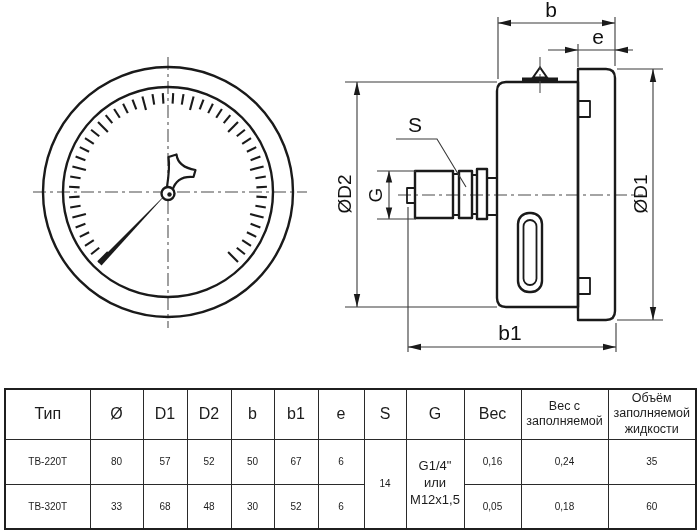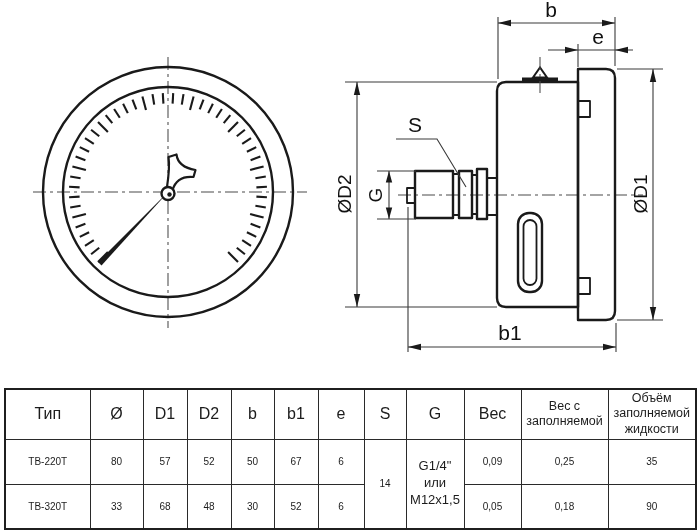--- a/index.html
+++ b/index.html
@@ -220,31 +220,31 @@
       <td class="c-val">80</td>
       <td class="c-val">57</td>
       <td class="c-val">52</td>
       <td class="c-val">50</td>
       <td class="c-val">67</td>
       <td class="c-val">6</td>
       <td class="c-val" rowspan="2">14</td>
       <td class="pre" rowspan="2">G1/4"
 или
 M12x1,5</td>
-      <td class="c-val">0,09</td>
-      <td class="c-val">0,25</td>
+      <td class="c-val">0,16</td>
+      <td class="c-val">0,24</td>
       <td class="c-val">35</td>
     </tr>
     <tr class="row">
       <td class="c-val">ТВ-320Т</td>
       <td class="c-val">33</td>
       <td class="c-val">68</td>
       <td class="c-val">48</td>
       <td class="c-val">30</td>
       <td class="c-val">52</td>
       <td class="c-val">6</td>
       <td class="c-val">0,05</td>
       <td class="c-val">0,18</td>
-      <td class="c-val">90</td>
+      <td class="c-val">60</td>
     </tr>
   </tbody>
     </table>
 </div>
 
 </body></html>

